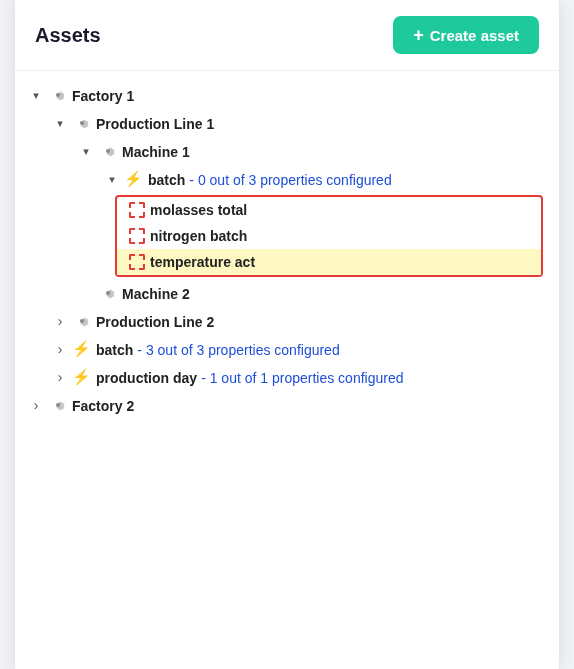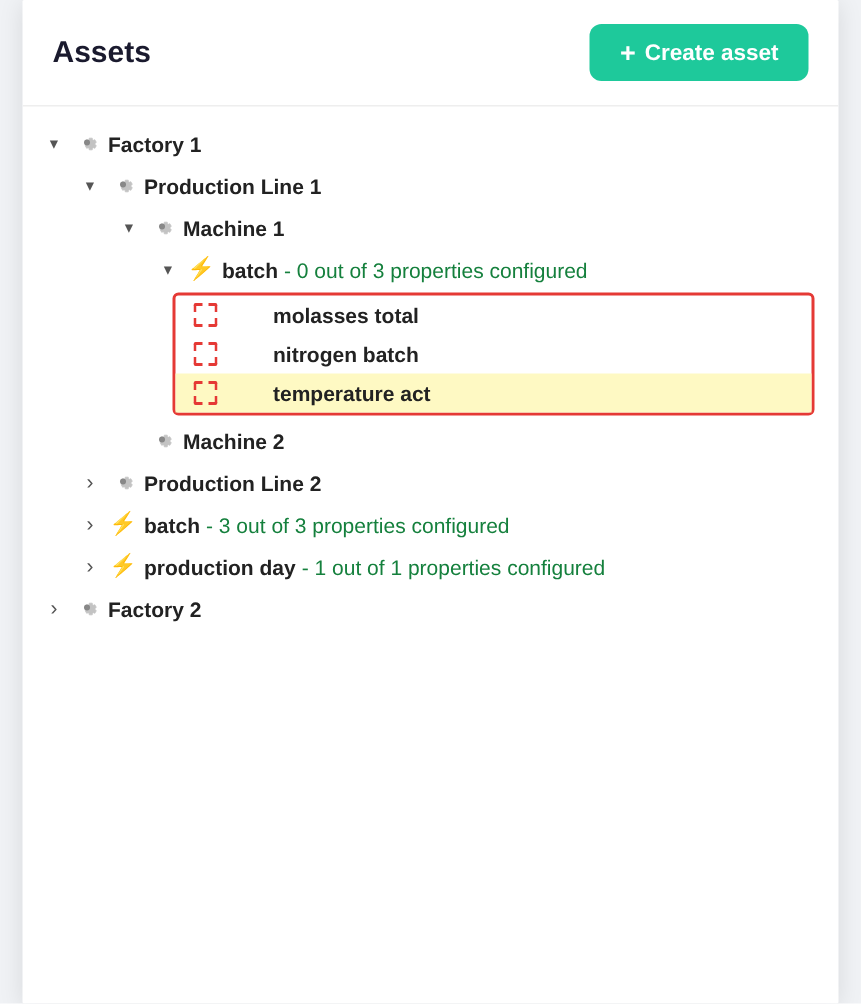--- a/index.html
+++ b/index.html
@@ -101,31 +101,30 @@
       width: 16px;
       height: 16px;
       border: 2px dashed #e53935;
       border-radius: 2px;
       display: inline-block;
       flex-shrink: 0;
       margin-right: 5px;
     }
 
     .label { font-weight: 600; }
-    .sublabel { font-weight: 400; color: #15803d; margin-left: 4px; }
+    .sublabel { font-weight: 400; color: #1d4ed8; margin-left: 4px; }
 
     
     .highlighted-group {
       border: 2px solid #e53935;
       border-radius: 4px;
       margin: 2px 16px 2px 100px;
     }
     .highlighted-group .tree-item {
       padding-left: 12px;
-      gap: 32px;
     }
     .highlighted-group .tree-item.highlighted {
       background: #fef9c3;
     }
   </style>
 </head>
 <body>
 
 <div class="panel">
   <div class="panel-header">

